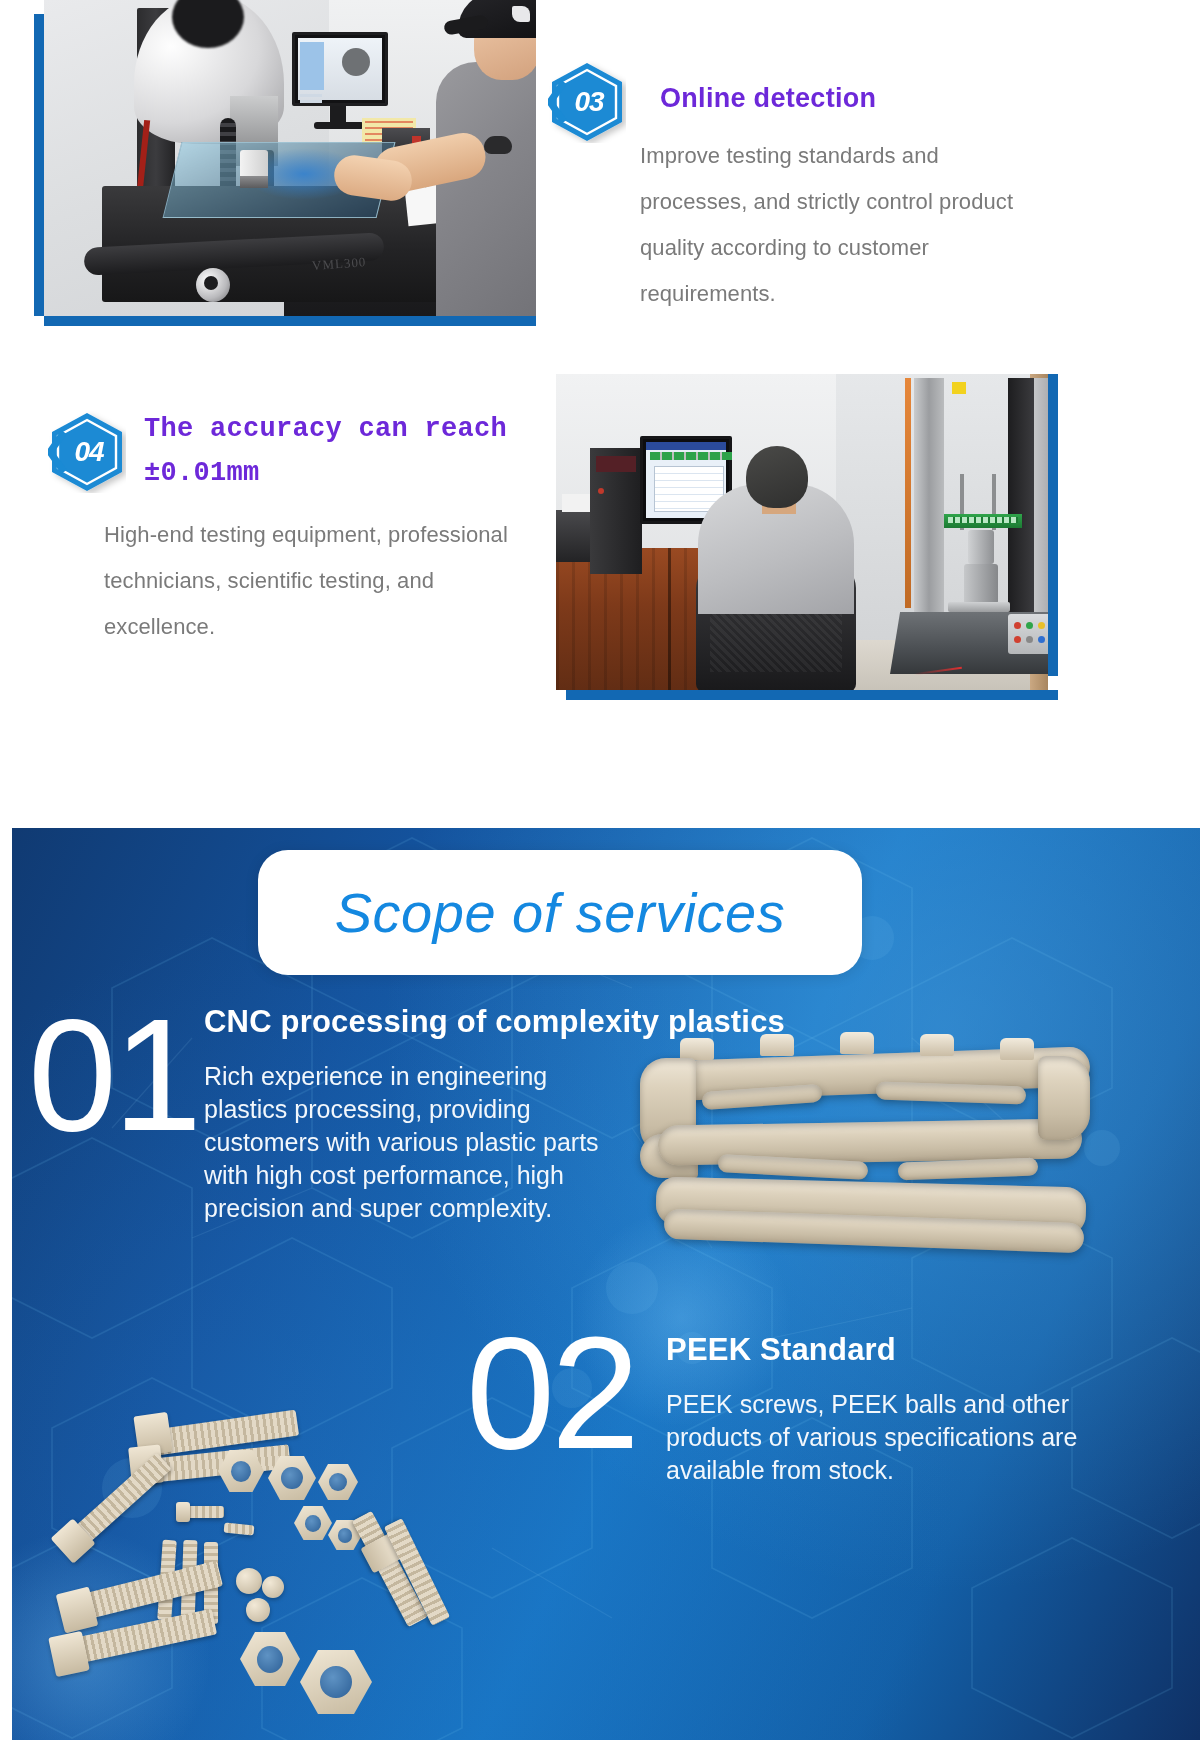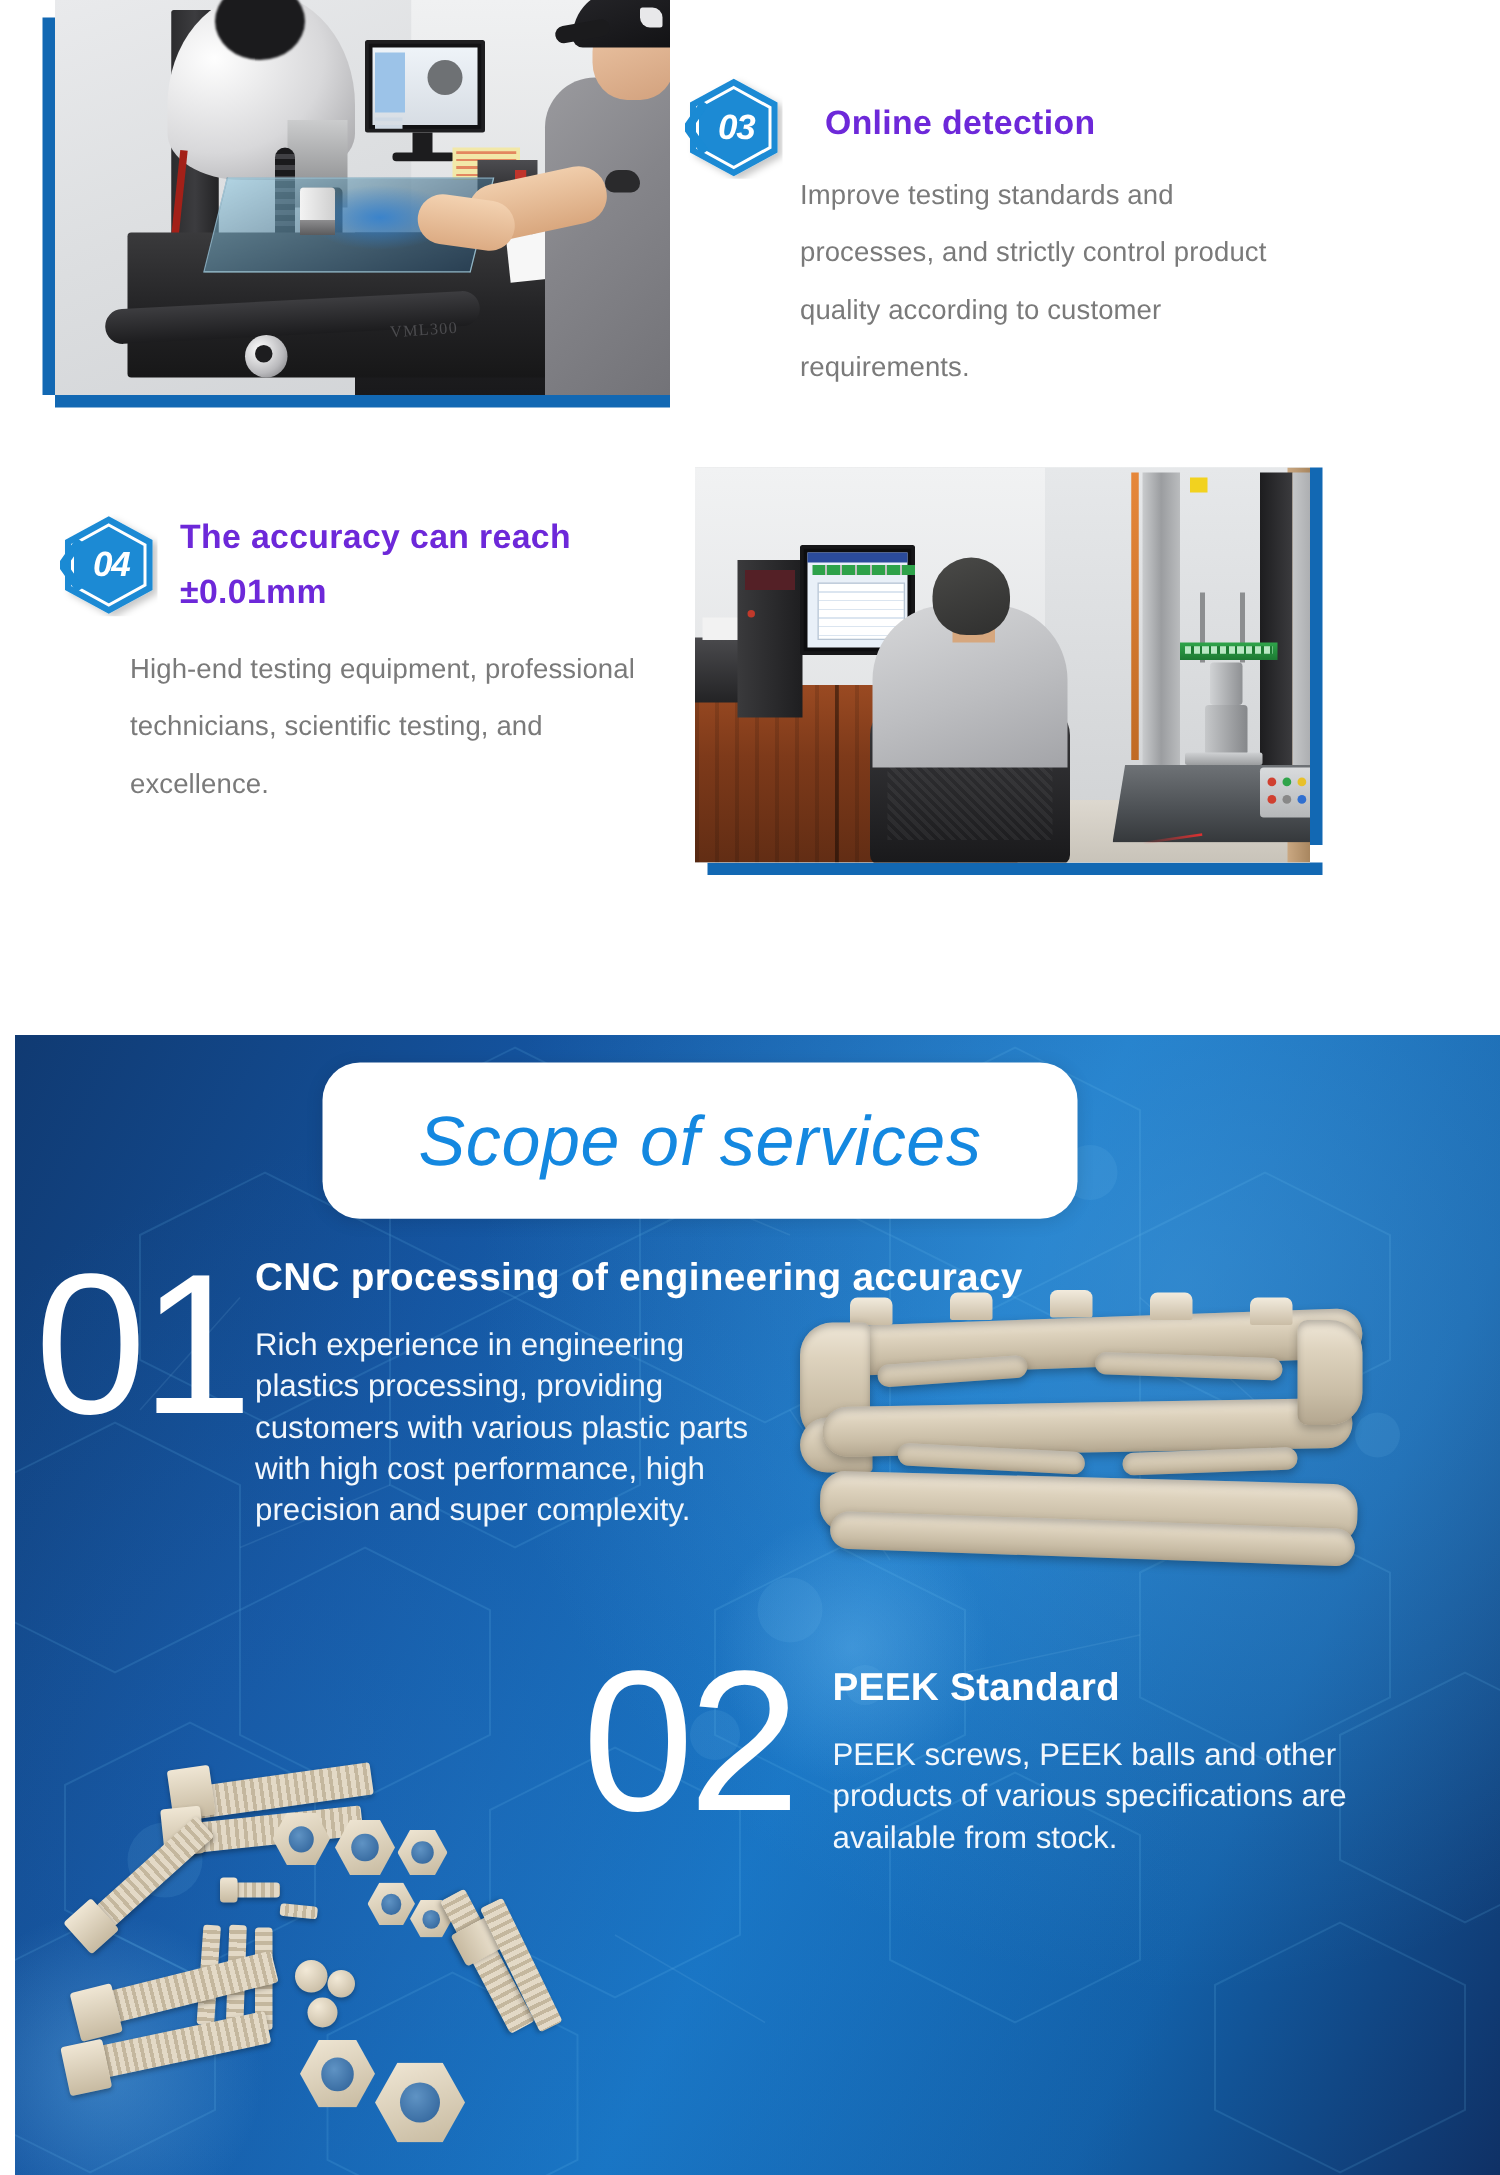--- a/index.html
+++ b/index.html
@@ -205,21 +205,21 @@
   .feat-title {
     position:absolute; color:#6d28d9; font-size:27px; font-weight:bold;
     letter-spacing:.3px; line-height:44px;
   }
   .feat-body {
     position:absolute; color:#7a7a7a; font-size:22px; line-height:46px;
     letter-spacing:.1px;
   }
   #t-online { left:660px; top:76px; width:380px; }
   #b-online { left:640px; top:133px; width:390px; }
-  #t-accuracy { left:144px; top:407px; width:400px; }
+  #t-accuracy { left:144px; top:407px; width:400px;font-family:Liberation Mono, monospace; }
   #b-accuracy { left:104px; top:512px; width:430px; }
 
   
   .blue-section {
     position:absolute; left:12px; top:828px; width:1200px; height:912px;
     background:
       radial-gradient(circle at 78% 22%, rgba(90,175,235,.40) 0%, rgba(90,175,235,0) 48%),
       radial-gradient(circle at 30% 72%, rgba(40,120,200,.30) 0%, rgba(40,120,200,0) 55%),
       linear-gradient(115deg, #103a72 0%, #14539e 26%, #1675c4 55%, #1360a8 78%, #0f2f63 100%);
     overflow:hidden;
@@ -501,21 +501,21 @@
     </svg>
     <div class="bokeh" style="left:-60px; top:700px; width:260px; height:260px;"></div>
     <div class="bokeh" style="left:560px; top:380px; width:220px; height:220px;"></div>
 
     <div class="title-card">
       <span class="txt">Scope of services</span>
     </div>
   </section>
 
   <div class="big-num" id="num01">01</div>
-  <h3 class="svc-title" id="s1t">CNC processing of engineering accuracy</h3>
+  <h3 class="svc-title" id="s1t">CNC processing of complexity plastics</h3>
   <p class="svc-body" id="s1b">Rich experience in engineering plastics processing, providing customers with various plastic parts with high cost performance, high precision and super complexity.</p>
 
   <div class="chain-art">
 
     <div class="plate bar" style="left:10px; top:24px; width:440px; transform: rotate(-2deg);"></div>
     <div class="tooth" style="left:40px; top:8px;"></div>
     <div class="tooth" style="left:120px; top:4px;"></div>
     <div class="tooth" style="left:200px; top:2px;"></div>
     <div class="tooth" style="left:280px; top:4px;"></div>
     <div class="tooth" style="left:360px; top:8px;"></div>

